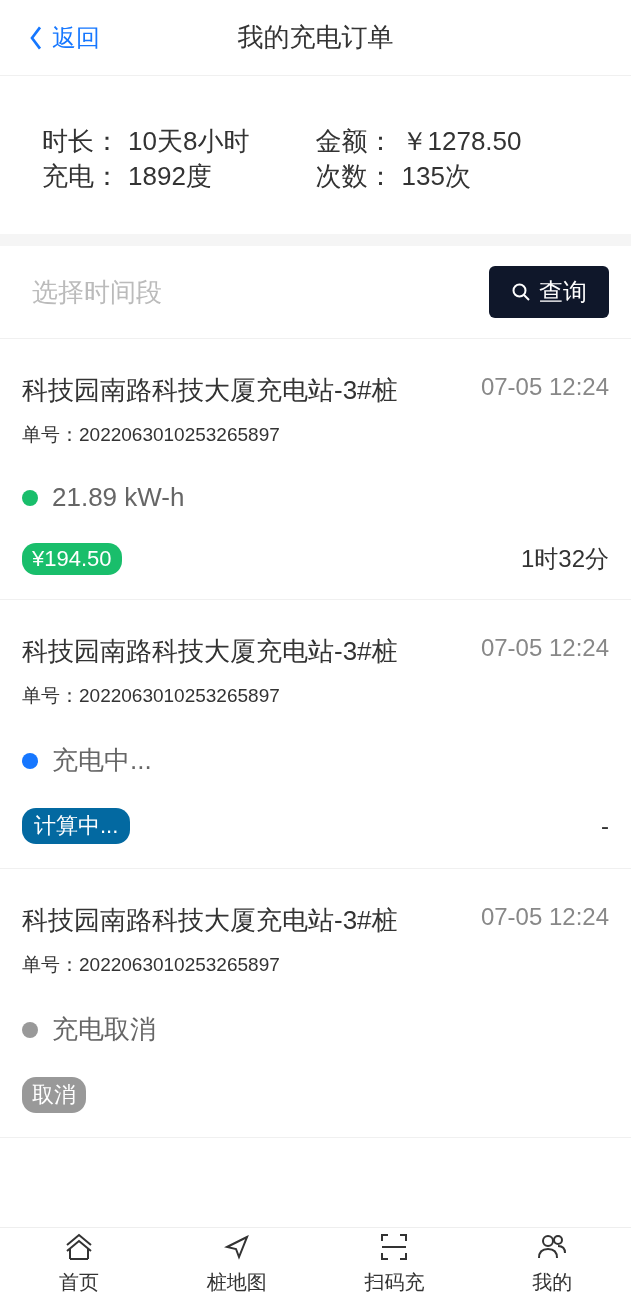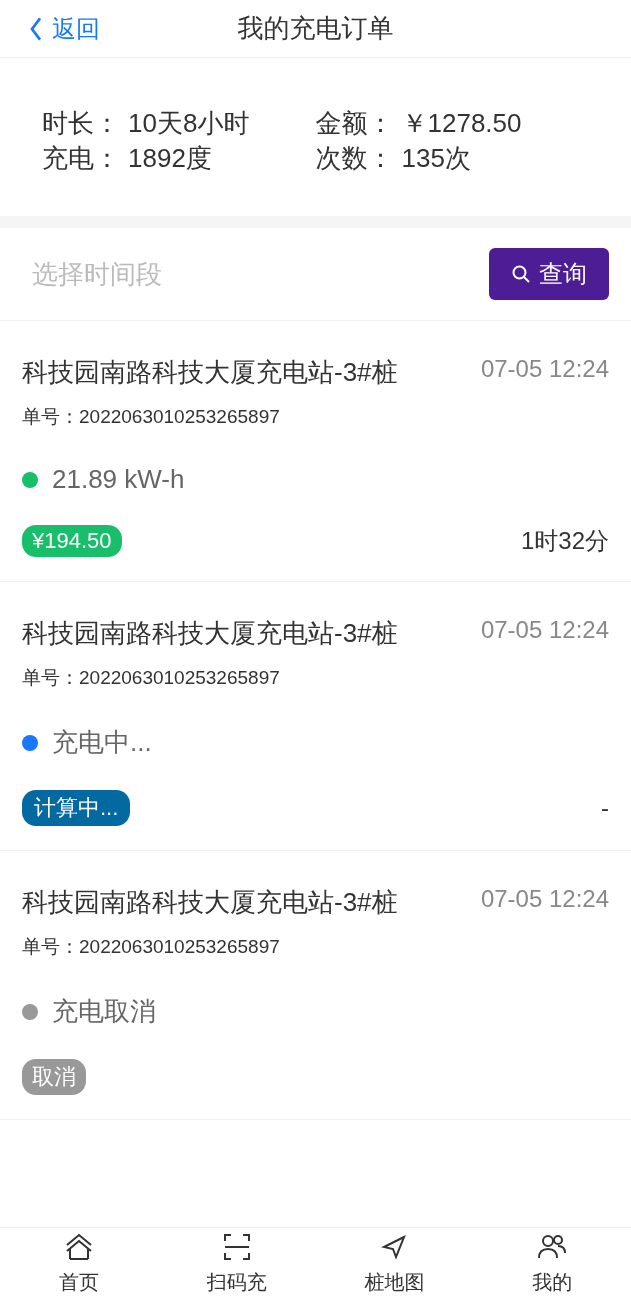--- a/index.html
+++ b/index.html
@@ -6,21 +6,21 @@
     body {
       font-family: -apple-system, BlinkMacSystemFont, "PingFang SC", "Helvetica Neue", sans-serif;
       width: 631px;
       height: 1299px;
       background: #fff;
       color: #333;
       overflow: hidden;
       position: relative;
     }
     .navbar {
-      height: 58px;
+      height: 76px;
       display: flex;
       align-items: center;
       position: relative;
       border-bottom: 1px solid #f0f0f0;
     }
     .back-btn {
       display: flex;
       align-items: center;
       padding-left: 28px;
       color: #1677ff;
@@ -71,21 +71,21 @@
       font-size: 26px;
       border: none;
       outline: none;
       color: #333;
       padding-left: 10px;
     }
     .date-input::placeholder { color: #bbb; }
     .query-btn {
       height: 52px;
       padding: 0 22px;
-      background: #4c1d95;
+      background: #0f172a;
       color: #fff;
       border-radius: 6px;
       font-size: 24px;
       display: flex;
       align-items: center;
       gap: 8px;
       font-family: Liberation Mono, monospace;
     }
     .query-btn svg { width: 20px; height: 20px; }
     .order-list {}
@@ -272,33 +272,33 @@
         <polyline points="4,14 16,4 28,14"></polyline>
         <polyline points="4,20 16,10 28,20"></polyline>
         <line x1="7" y1="18" x2="7" y2="28"></line>
         <line x1="25" y1="18" x2="25" y2="28"></line>
         <line x1="7" y1="28" x2="25" y2="28"></line>
       </svg>
     <span>首页</span>
   </div>
   <div class="tab-item">
     <svg viewBox="0 0 32 32" fill="none" stroke="#333" stroke-width="2">
+        <polygon points="26,6 6,16 15,18 18,26"></polygon>
+      </svg>
+    <span>桩地图</span>
+  </div>
+  <div class="tab-item">
+    <svg viewBox="0 0 32 32" fill="none" stroke="#333" stroke-width="2">
         <polyline points="4,10 4,4 10,4"></polyline>
         <polyline points="22,4 28,4 28,10"></polyline>
         <polyline points="28,22 28,28 22,28"></polyline>
         <polyline points="10,28 4,28 4,22"></polyline>
         <line x1="4" y1="16" x2="28" y2="16"></line>
       </svg>
     <span>扫码充</span>
-  </div>
-  <div class="tab-item">
-    <svg viewBox="0 0 32 32" fill="none" stroke="#333" stroke-width="2">
-        <polygon points="26,6 6,16 15,18 18,26"></polygon>
-      </svg>
-    <span>桩地图</span>
   </div>
   <div class="tab-item">
     <svg viewBox="0 0 32 32" fill="none" stroke="#333" stroke-width="2">
         <circle cx="12" cy="10" r="5"></circle>
         <path d="M3,27 C3,20 7,18 12,18 C17,18 21,20 21,27"></path>
         <circle cx="22" cy="9" r="4"></circle>
         <path d="M22,15 C26,15 29,17 29,22"></path>
       </svg>
     <span>我的</span>
   </div>

